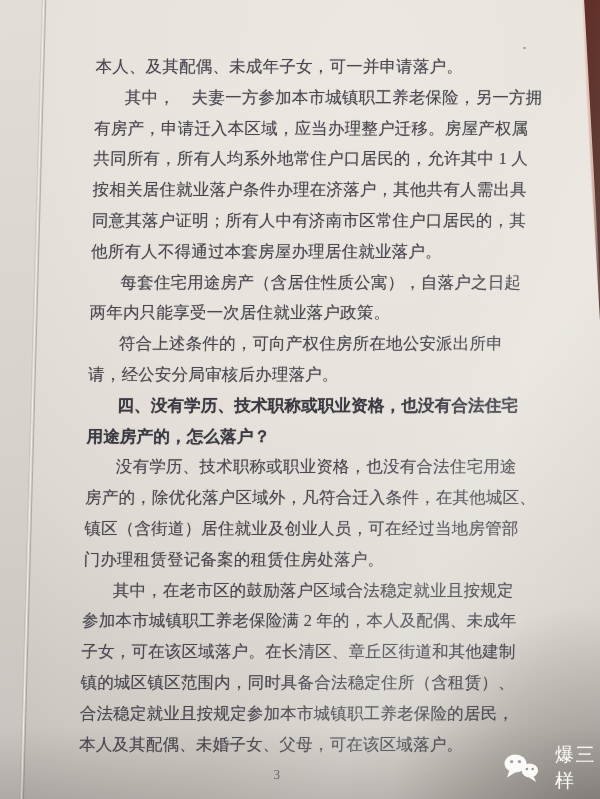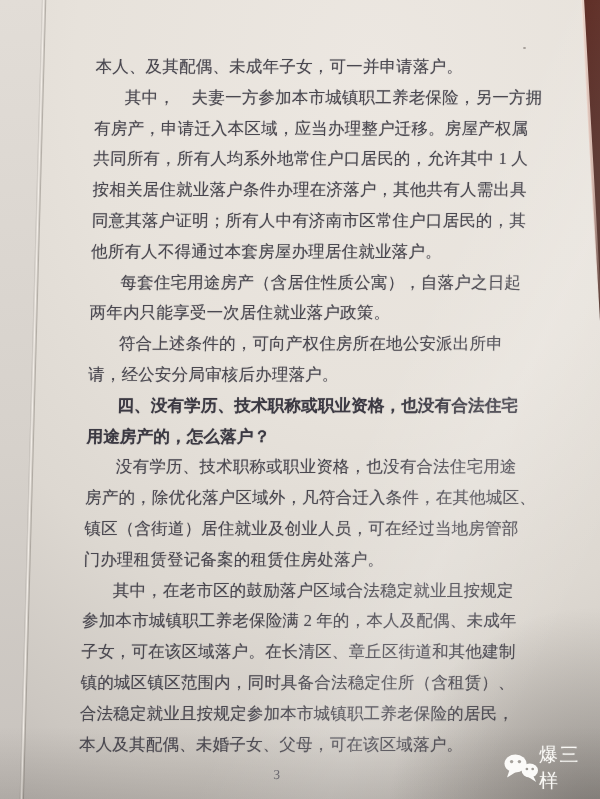--- a/index.html
+++ b/index.html
@@ -65,21 +65,21 @@
       linear-gradient(0deg, rgba(80,75,70,.20), rgba(80,75,70,0) 9%),
       linear-gradient(115deg, rgba(255,255,255,0) 58%, rgba(255,255,255,.16) 72%, rgba(255,255,255,0) 88%);
   }
   .dust{
     position:absolute;left:523px;top:47px;width:3px;height:2px;border-radius:50%;
     background:#8b8680;opacity:.75;
   }
   
   .watermark{
     position:absolute;left:503px;top:752px;height:32px;
-    display:flex;align-items:center;gap:0;
+    display:flex;align-items:center;gap:16px;
     color:rgba(252,251,248,.96);
     font-family:"Liberation Sans","DejaVu Sans",sans-serif;
     font-size:19px;letter-spacing:1.5px;
     text-shadow:0 0 2px rgba(255,255,255,.25);
   }
   .watermark svg{display:block;}
 </style>
 </head>
 <body>
 

